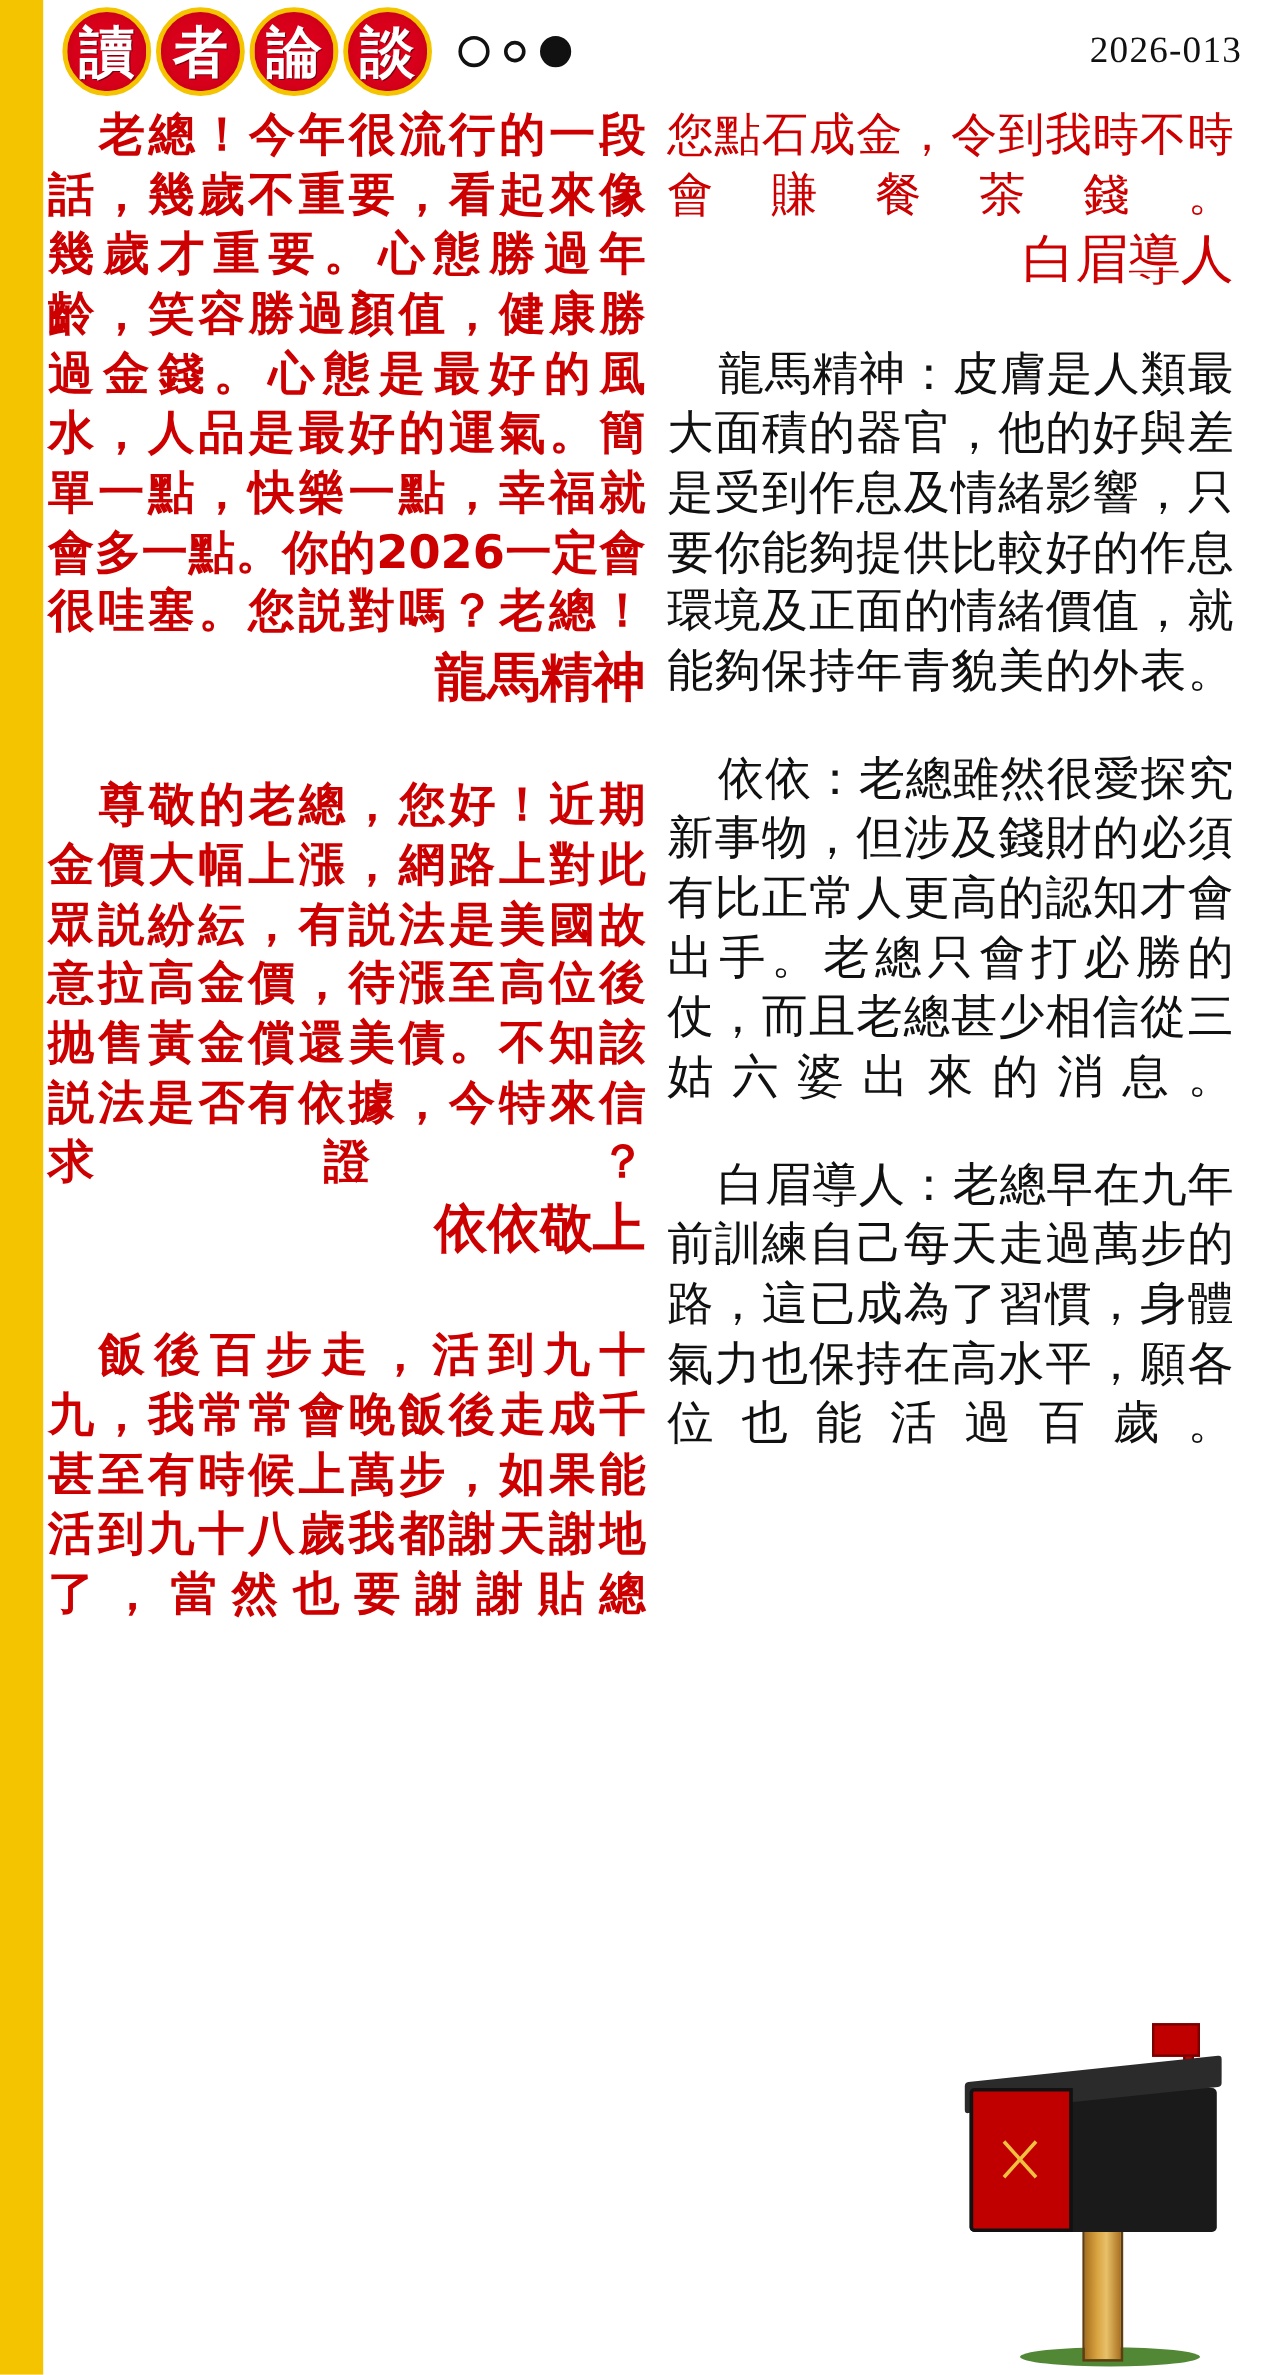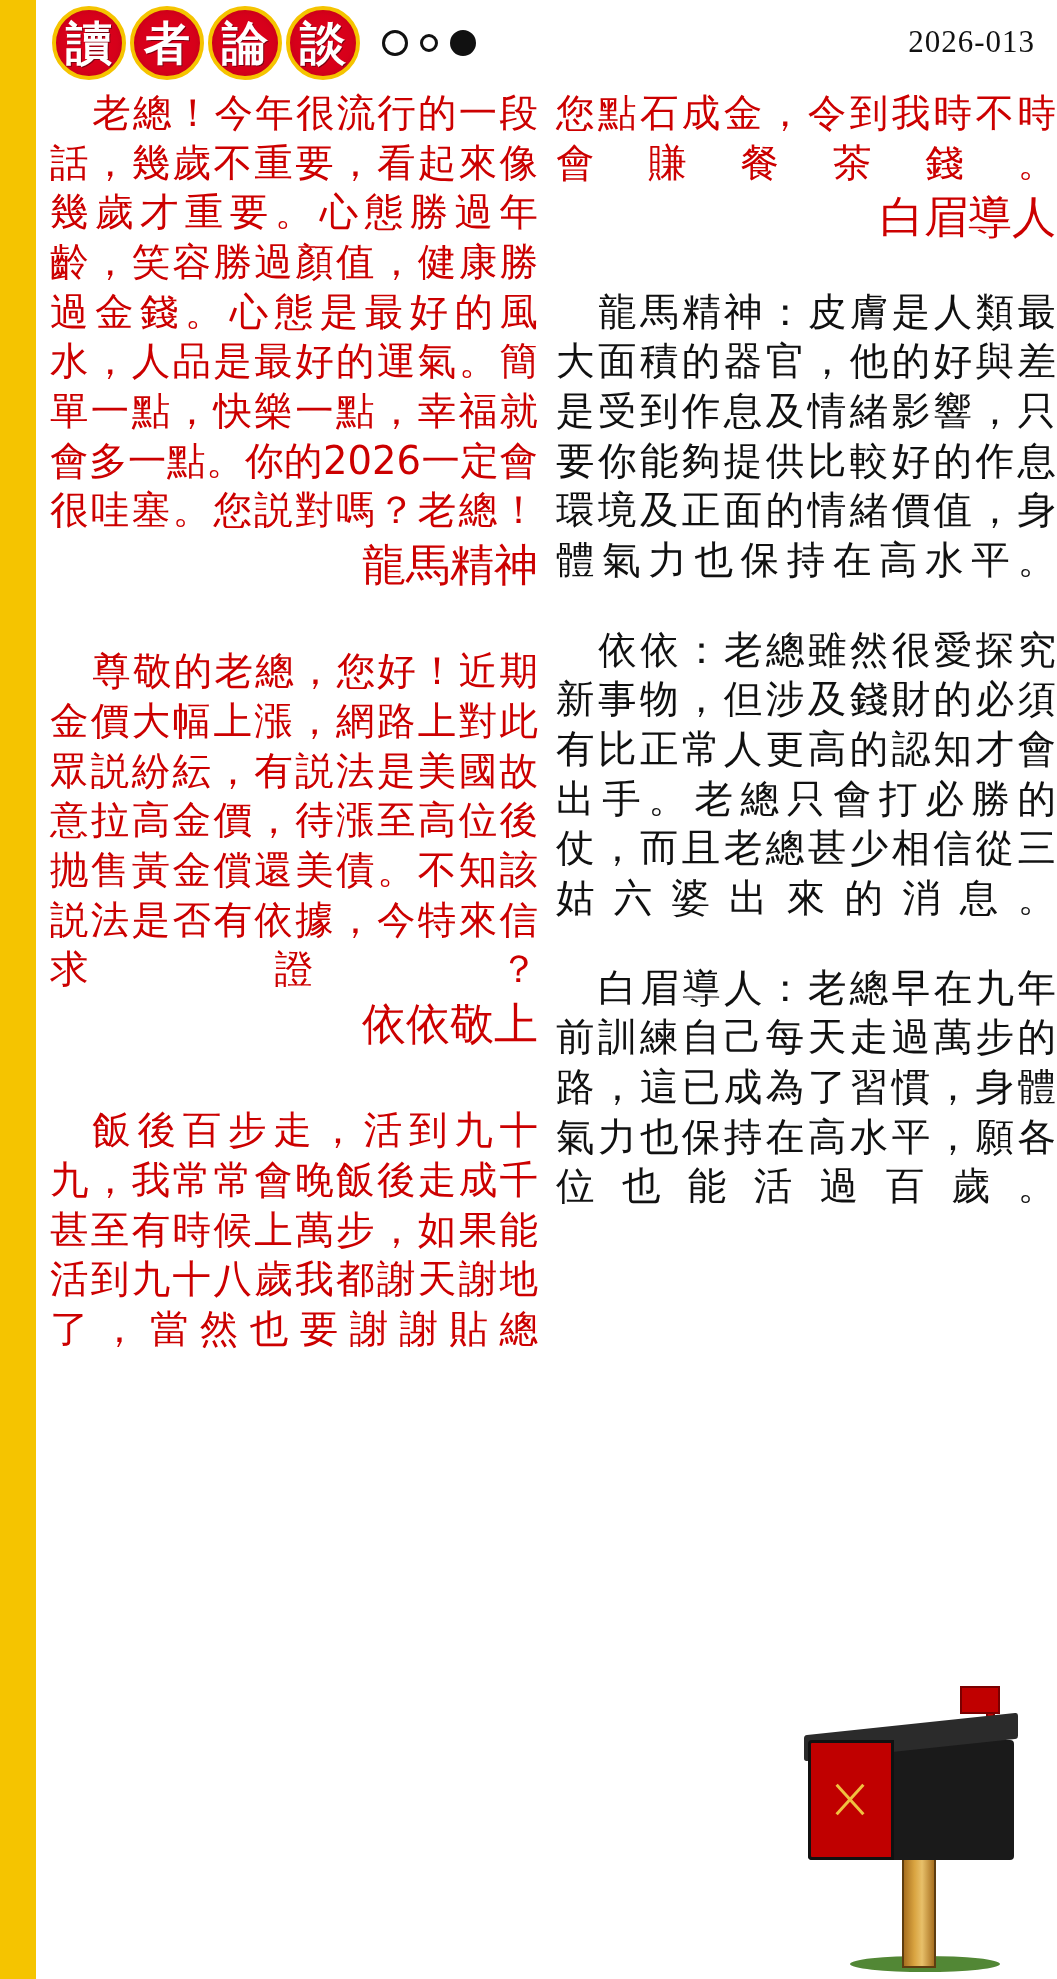--- a/index.html
+++ b/index.html
@@ -95,22 +95,22 @@
     height: 1880px;
     display: flex;
     gap: 0px;
   }
   .col {
     width: 510px;
     box-sizing: border-box;
     padding: 0 12px;
     position: relative;
   }
-  .col.left { padding-left: 14px; padding-right: 8px; }
-  .col.right { padding-left: 10px; padding-right: 0; }
+  .col.left { padding-left: 4px; padding-right: 8px; font-weight: bold; }
+  .col.right { padding-left: 10px; padding-right: 28px; }
 
   p.body {
     margin: 0 0 0 0;
     font-size: 38.5px;
     line-height: 1.29;
     text-align: justify;
     text-align-last: justify;
     font-family: "DejaVu Sans", "Liberation Sans", sans-serif;
     letter-spacing: 0px;
   }
@@ -253,21 +253,21 @@
     <p class="body red indent">尊敬的老總，您好！近期金價大幅上漲，網路上對此眾説紛紜，有説法是美國故意拉高金價，待漲至高位後抛售黃金償還美債。不知該説法是否有依據，今特來信求證？</p>
     <p class="sig">依依敬上</p>
     <div class="gap-lg"></div>
     <p class="body red indent">飯後百步走，活到九十九，我常常會晚飯後走成千甚至有時候上萬步，如果能活到九十八歲我都謝天謝地了，當然也要謝謝貼總</p>
   </div>
 
   <div class="col right">
     <p class="body red">您點石成金，令到我時不時會賺餐茶錢。</p>
     <p class="sig">白眉導人</p>
     <div class="gap-md"></div>
-    <p class="body black indent">龍馬精神：皮膚是人類最大面積的器官，他的好與差是受到作息及情緒影響，只要你能夠提供比較好的作息環境及正面的情緒價值，身體氣力也保持在高水平。</p>
+    <p class="body black indent">龍馬精神：皮膚是人類最大面積的器官，他的好與差是受到作息及情緒影響，只要你能夠提供比較好的作息環境及正面的情緒價值，就能夠保持年青貌美的外表。</p>
     <div class="gap-md"></div>
     <p class="body black indent">依依：老總雖然很愛探究新事物，但涉及錢財的必須有比正常人更高的認知才會出手。老總只會打必勝的仗，而且老總甚少相信從三姑六婆出來的消息。</p>
     <div class="gap-md"></div>
     <p class="body black indent">白眉導人：老總早在九年前訓練自己每天走過萬步的路，這已成為了習慣，身體氣力也保持在高水平，願各位也能活過百歲。</p>
 
     <div class="mailbox">
       <div class="mb-ground"></div>
       <div class="mb-post"></div>
       <div class="mb-flag-pole"></div>
       <div class="mb-flag"></div>

